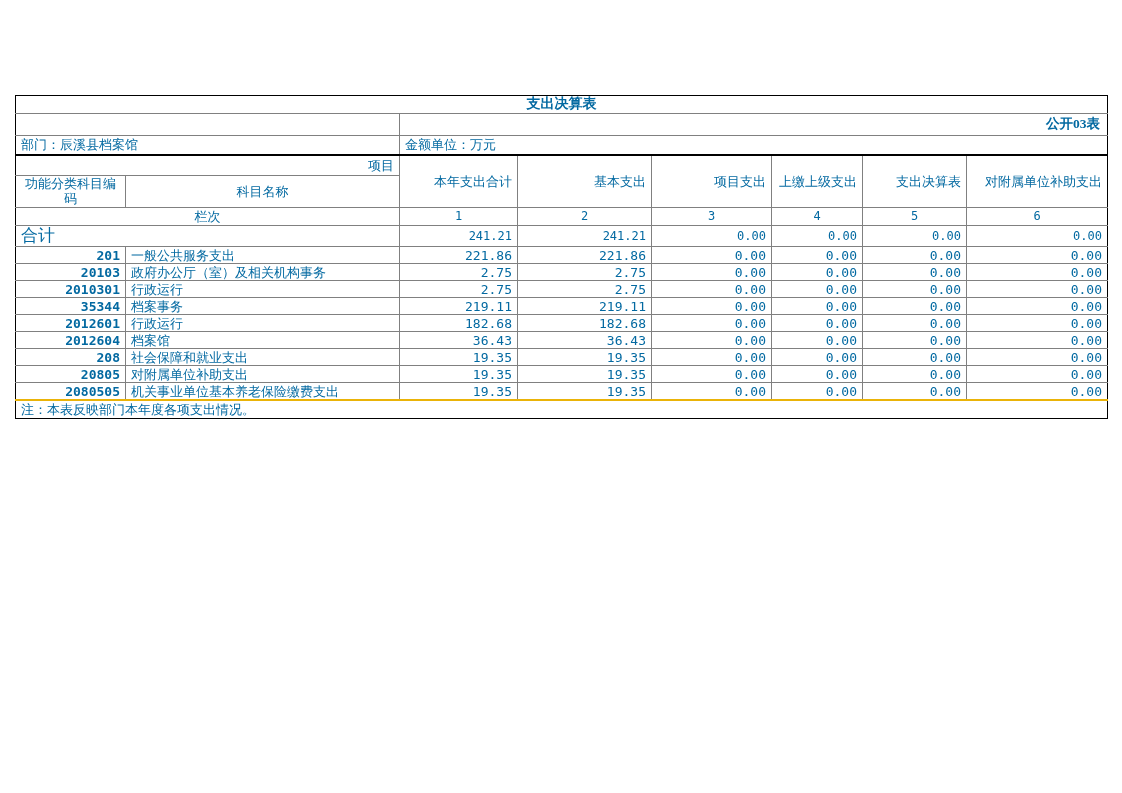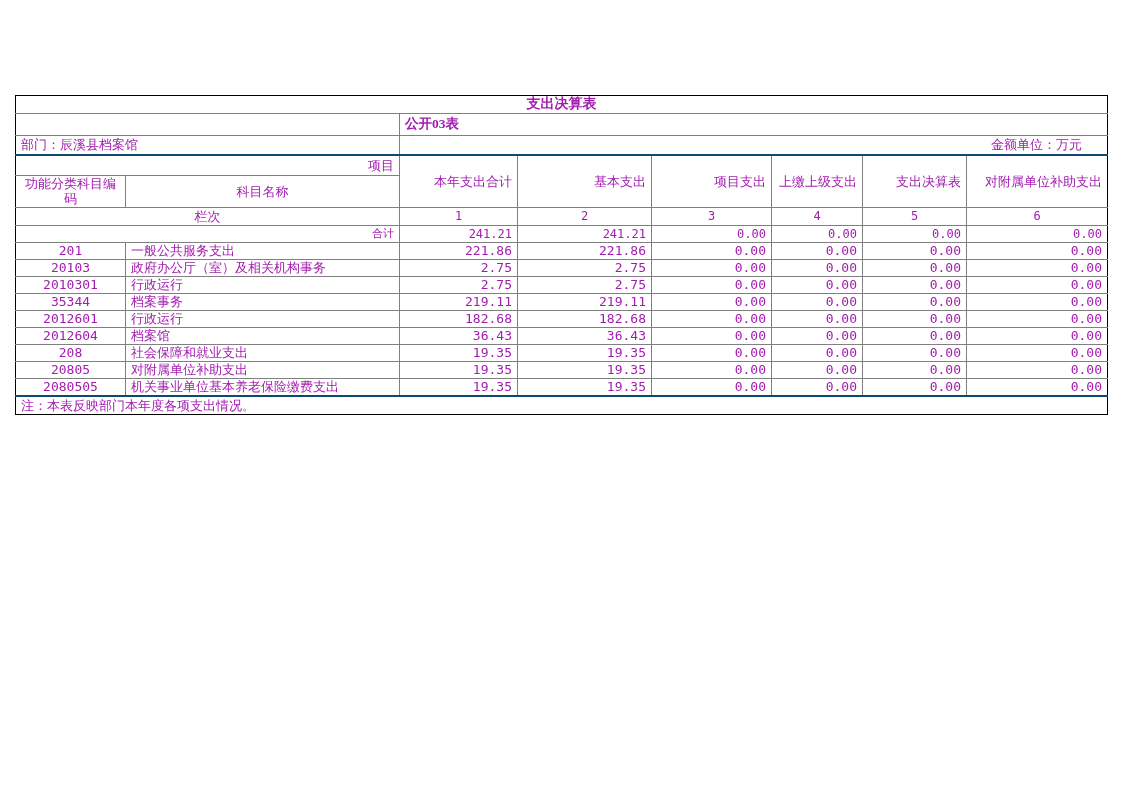--- a/index.html
+++ b/index.html
@@ -4,21 +4,21 @@
 <style>
   html, body { margin: 0; padding: 0; background: #e8e8e8; }
   .page {
     position: relative;
     width: 1122px;
     height: 793px;
     background: #ffffff;
     margin: 0 auto;
     overflow: hidden;
     font-family: "Liberation Serif", serif;
-    color: #a21caf;
+    color: #0369a1;
   }
   table.report-table {
     position: absolute;
     left: 15px;
     top: 95px;
     width: 1092px;
     border-collapse: collapse;
     table-layout: fixed;
   }
   table.report-table td {
@@ -28,52 +28,53 @@
     line-height: 1.2;
     overflow: hidden;
     vertical-align: middle;
     white-space: normal;
     word-break: break-all;
   }
   
   table.report-table tr td:first-child { border-left-color: #000; }
   table.report-table tr td:last-child  { border-right-color: #000; }
   tr.title-row td { border-top-color: #000; }
-  tr.note-row  td { border-bottom-color: #000; border-top: 2px solid #0c4a6e; }
-  tr.meta-row-2 td { border-bottom: 2px solid #0c4a6e; }
+  tr.note-row  td { border-bottom-color: #000; border-top: 2px solid #eab308; }
+  tr.meta-row-2 td { border-bottom: 2px solid #000000; }
 
   tr.title-row td {
     height: 16px;
     text-align: center;
     font-weight: bold;
     font-size: 14px;
   }
   tr.meta-row-1 td { height: 21px; }
   tr.meta-row-1 td.public-label {
+    text-align: right;
     font-weight: bold;
     font-size: 13.5px;
-    padding-right: 0;
+    padding-right: 7px;
   }
   tr.meta-row-2 td { height: 18px; }
-  tr.meta-row-2 td.unit-label { text-align: right; padding-right: 25px; }
+  tr.meta-row-2 td.unit-label { text-align: left; padding-right: 25px; }
 
   tr.header-row-1 td { height: 19px; text-align: right; }
   tr.header-row-2 td { height: 30px; text-align: center; }
   td.value-col-header { text-align: center; }
 
   tr.index-row td { height: 17px; text-align: center; }
   tr.index-row td.idx, tr.total-row td.cell-num, td.cell-num, td.cell-code {
     font-family: "DejaVu Sans Mono", monospace;
     font-size: 12px;
   }
   tr.total-row td { height: 16px; }
-  tr.total-row td.row-label { text-align: right; font-size: 11px; }
+  tr.total-row td.row-label { text-align: left; font-size: 17px; }
   tr.data-row td { height: 16px; }
   td.cell-num { text-align: right; padding-right: 6px; }
-  td.cell-code { text-align: center; padding-left: 6px; }
+  td.cell-code { text-align: right; padding-left: 6px; font-weight: bold; }
   td.cell-name { text-align: left; padding-left: 6px; }
   tr.note-row td { height: 17px; text-align: left; }
   td.center { text-align: center; }
 </style>
 </head>
 <body>
 
 <div class="page">
   <table class="report-table">
     <colgroup>

